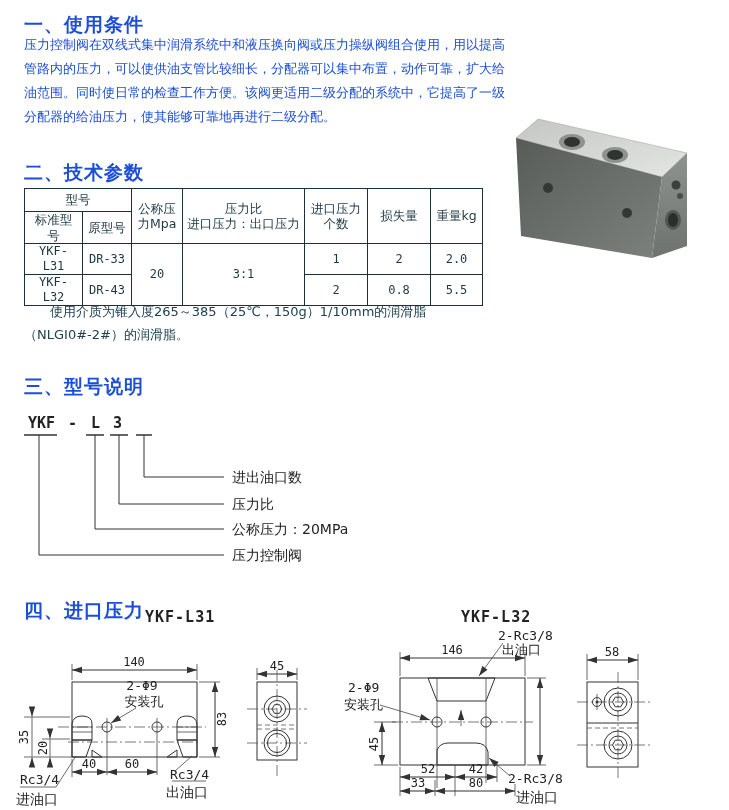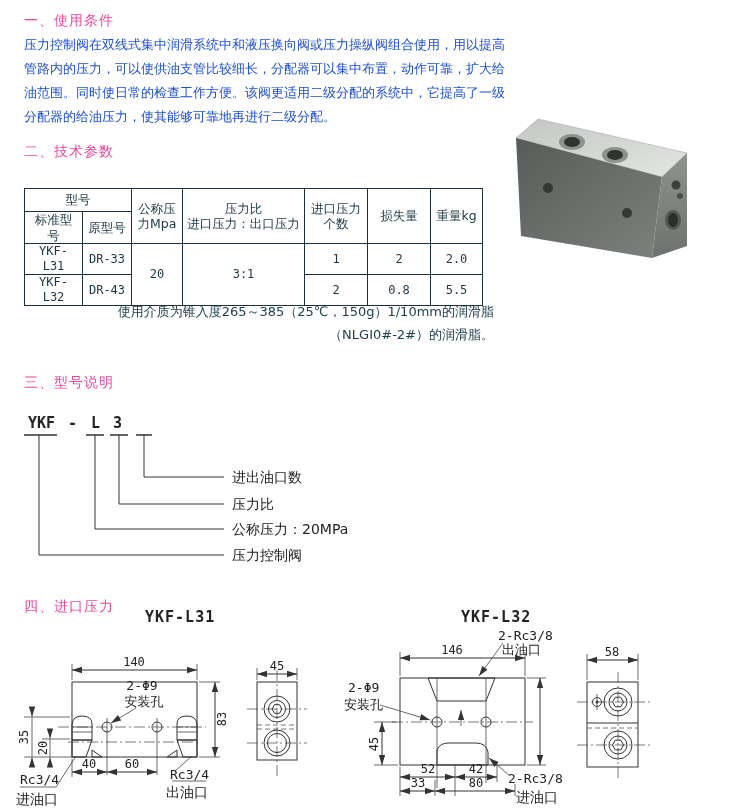--- a/index.html
+++ b/index.html
@@ -1,20 +1,20 @@
 <!DOCTYPE html>
 <html><head>
 <meta charset="utf-8">
 <style>
   html,body{margin:0;padding:0;background:#fff;}
   .page{position:relative;width:729px;height:810px;background:#ffffff;overflow:hidden;
         font-family:"DejaVu Sans",sans-serif;color:#1f4050;}
-  .heading{position:absolute;font-size:14px;font-weight:normal;color:#ec4899;letter-spacing:1px;}
+  .heading{position:absolute;font-size:19px;font-weight:bold;color:#1d4ed8;letter-spacing:1px;}
   .para{position:absolute;font-size:13px;line-height:24px;color:#1d4ed8;text-align:justify;}
-  .note{position:absolute;font-size:13px;line-height:23px;color:#1f4050;text-indent:2em;text-align:right;}
+  .note{position:absolute;font-size:13px;line-height:23px;color:#1f4050;text-indent:2em;}
   table.tech{position:absolute;left:24px;top:188px;border-collapse:collapse;table-layout:fixed;
         font-size:12.5px;color:#1c3844;}
   table.tech td{border:1px solid #1b303b;text-align:center;vertical-align:middle;padding:0 4px;line-height:1.25;}
   table.tech td.mono{font-family:"DejaVu Sans Mono",monospace;font-size:12px;}
   .dwg-title{position:absolute;font-family:"DejaVu Sans Mono",monospace;font-size:15px;color:#222;
         font-weight:bold;letter-spacing:1px;}
   svg{position:absolute;overflow:visible;}
   svg .ln{stroke:#333;stroke-width:1;fill:none;}
   svg .thin{stroke:#444;stroke-width:0.8;fill:none;}
   svg .cl{stroke:#555;stroke-width:0.8;fill:none;stroke-dasharray:11 3 2 3;}
@@ -64,21 +64,21 @@
     <ellipse cx="110" cy="49" rx="13" ry="8" fill="#8e918e"></ellipse>
     <ellipse cx="110" cy="49" rx="8" ry="5" fill="#303431"></ellipse>
     <circle cx="43" cy="82" r="5" fill="#343835"></circle>
     <circle cx="122" cy="107" r="5" fill="#343835"></circle>
     <circle cx="171" cy="79" r="4.5" fill="#3c403d"></circle>
     <circle cx="175" cy="90" r="3" fill="#4a4e4b"></circle>
     <ellipse cx="168" cy="114" rx="8" ry="10" fill="#535754"></ellipse>
     <ellipse cx="168" cy="114" rx="5" ry="7" fill="#2b2f2c"></ellipse>
   </svg>
 
-  <div class="heading" style="left:24px;top:143px">二、技术参数</div>
+  <div class="heading" style="left:24px;top:160px">二、技术参数</div>
 
   <table class="tech">
     <colgroup>
       <col style="width:58px">
         <col style="width:49px">
         <col style="width:51px">
       <col style="width:122px">
         <col style="width:63px">
         <col style="width:63px">
         <col style="width:52px">

